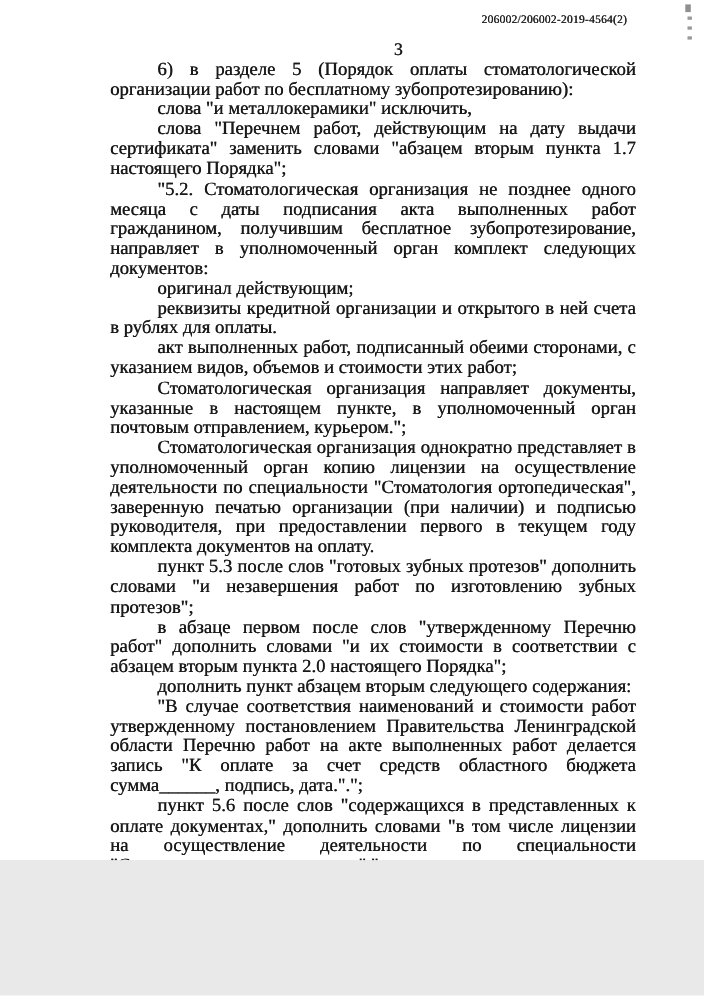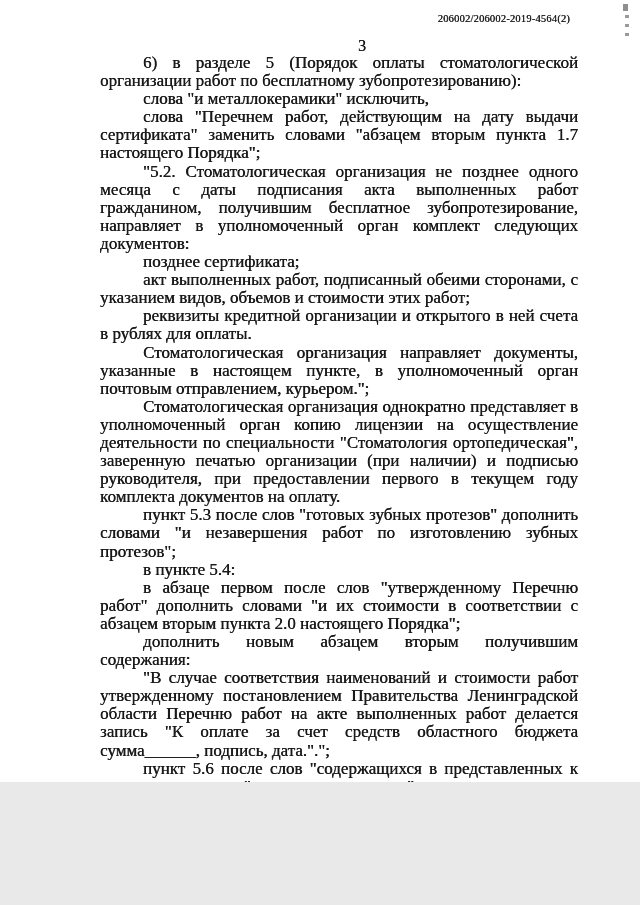--- a/index.html
+++ b/index.html
@@ -74,26 +74,25 @@
 
   <div class="doc-number">206002/206002-2019-4564(2)</div>
 
   <div class="page-number">3</div>
 
   <div class="text-body">
     <p>6) в разделе 5 (Порядок оплаты стоматологической организации работ по бесплатному зубопротезированию):</p>
     <p>слова "и металлокерамики" исключить,</p>
     <p>слова "Перечнем работ, действующим на дату выдачи сертификата" заменить словами "абзацем вторым пункта 1.7 настоящего Порядка";</p>
     <p>"5.2. Стоматологическая организация не позднее одного месяца с даты подписания акта выполненных работ гражданином, получившим бесплатное зубопротезирование, направляет в уполномоченный орган комплект следующих документов:</p>
-    <p>позднее сертификата;</p>
+    <p>оригинал действующим;</p>
+    <p>реквизиты кредитной организации и открытого в ней счета в рублях для оплаты.</p>
     <p>акт выполненных работ, подписанный обеими сторонами, с указанием видов, объемов и стоимости этих работ;</p>
-    <p>реквизиты кредитной организации и открытого в ней счета в рублях для оплаты.</p>
     <p>Стоматологическая организация направляет документы, указанные в настоящем пункте, в уполномоченный орган почтовым отправлением, курьером.";</p>
     <p>Стоматологическая организация однократно представляет в уполномоченный орган копию лицензии на осуществление деятельности по специальности "Стоматология ортопедическая", заверенную печатью организации (при наличии) и подписью руководителя, при предоставлении первого в текущем году комплекта документов на оплату.</p>
     <p>пункт 5.3 после слов "готовых зубных протезов" дополнить словами "и незавершения работ по изготовлению зубных протезов";</p>
-    <p>в пункте 5.4:</p>
     <p>в абзаце первом после слов "утвержденному Перечню работ" дополнить словами "и их стоимости в соответствии с абзацем вторым пункта 2.0 настоящего Порядка";</p>
-    <p>дополнить новым абзацем вторым получившим содержания:</p>
+    <p>дополнить пункт абзацем вторым следующего содержания:</p>
     <p>"В случае соответствия наименований и стоимости работ утвержденному постановлением Правительства Ленинградской области Перечню работ на акте выполненных работ делается запись "К оплате за счет средств областного бюджета сумма______, подпись, дата.".";</p>
     <p>пункт 5.6 после слов "содержащихся в представленных к оплате документах," дополнить словами "в том числе лицензии на осуществление деятельности по специальности "Стоматология ортопедическая",";</p>
   </div>
 
 </div>
 
 </body></html>

